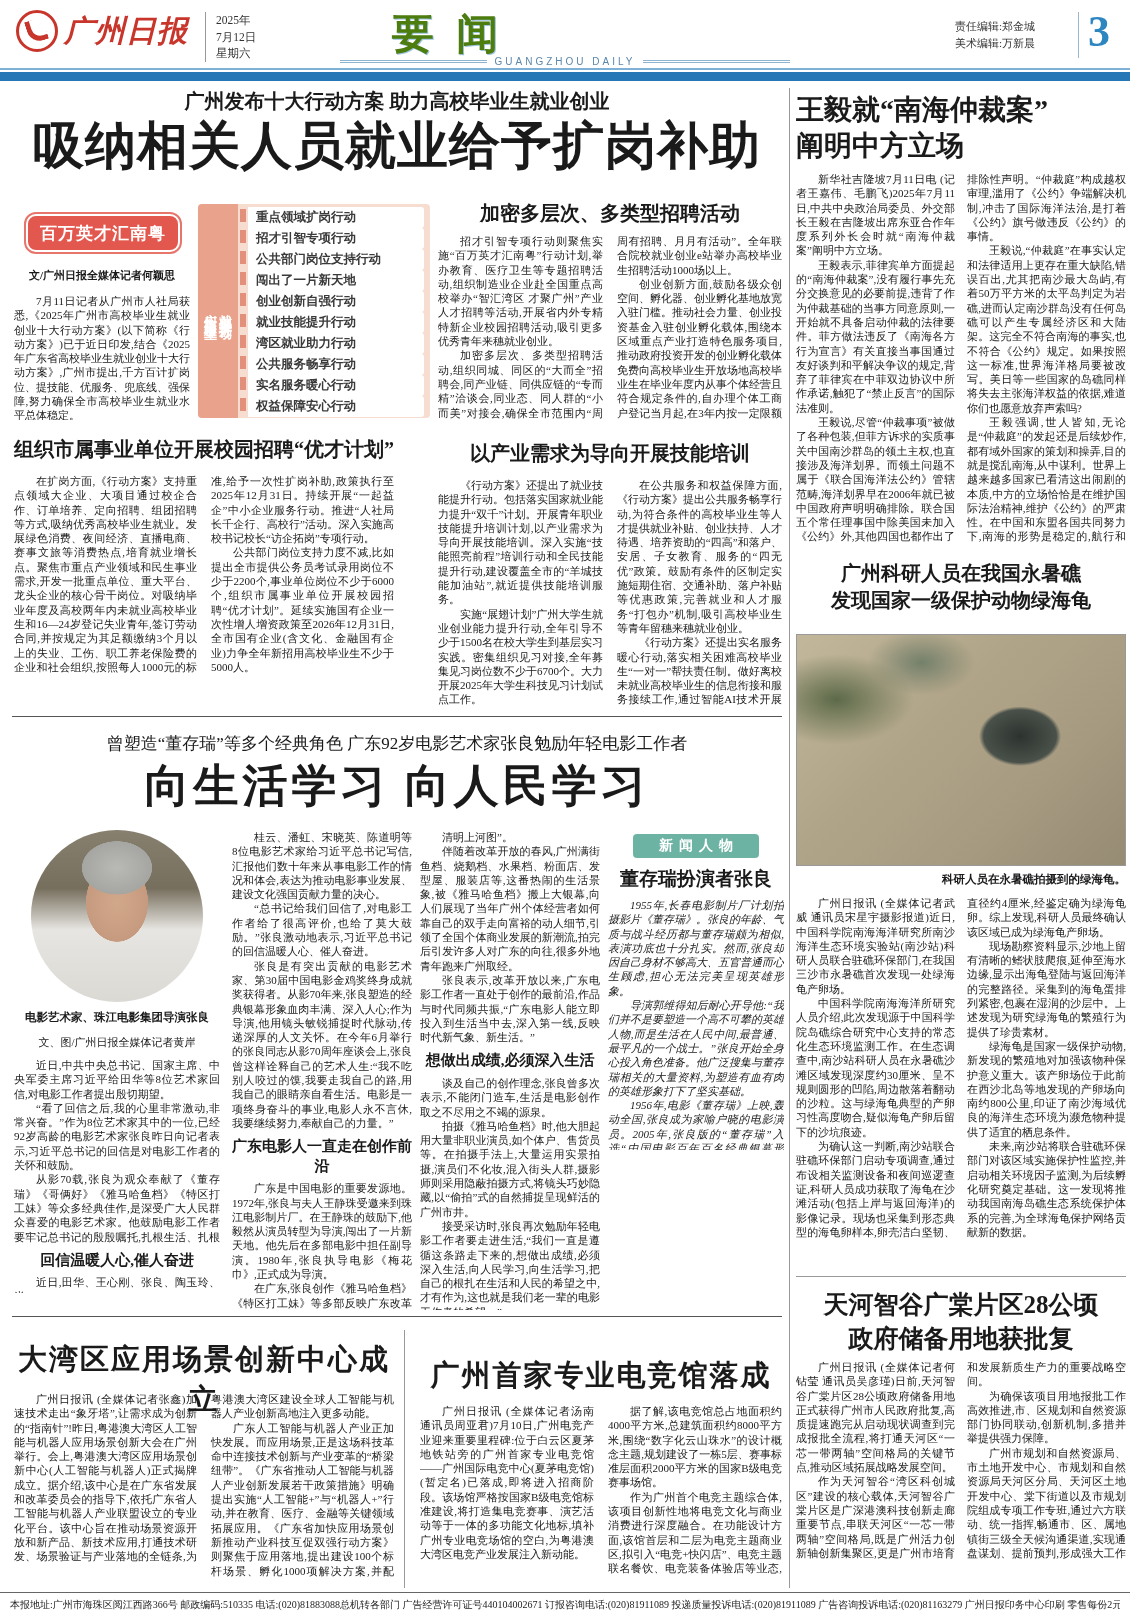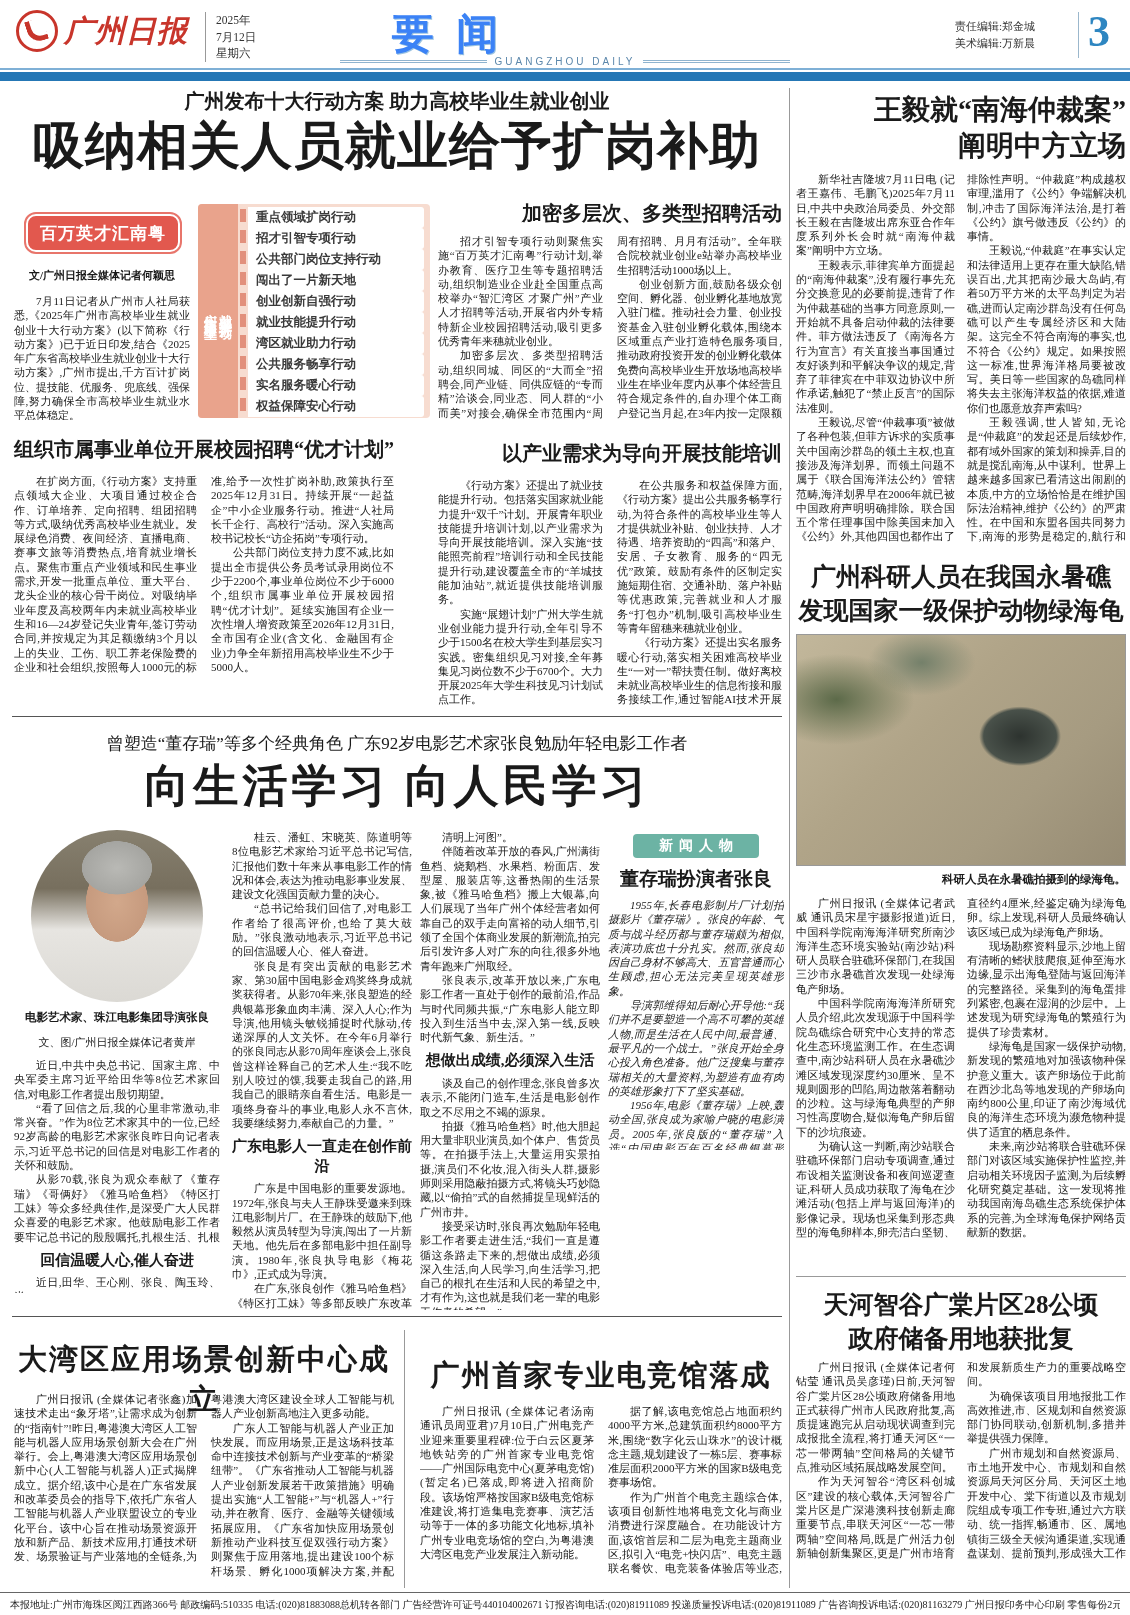--- a/index.html
+++ b/index.html
@@ -11,36 +11,36 @@
   .sans{font-family:"Liberation Sans",sans-serif;}
 
   
   .logo-wrap{left:16px;top:10px;display:flex;align-items:center;gap:6px;}
   .logo-circle{width:36px;height:36px;border:3px solid #c8352b;border-radius:50%;position:relative;}
   .logo-circle::after{content:"";position:absolute;left:8px;top:6px;width:14px;height:18px;
      border-left:5px solid #c8352b;border-bottom:5px solid #c8352b;border-radius:0 0 0 14px;transform:rotate(-18deg);}
   .logo-text{font-size:30px;font-weight:bold;color:#c8352b;letter-spacing:1px;font-style:italic;}
   .date-block{left:205px;top:12px;border-left:1px solid #999;padding-left:10px;font-size:11.5px;line-height:1.45;color:#333;}
   .sec-name{left:0;top:6px;width:896px;text-align:center;font-size:42px;font-weight:900;
-     color:#3b82f6;letter-spacing:6px;text-shadow:1px 1px 0 #9cc3e0;}
+     color:#4d7c0f;letter-spacing:6px;text-shadow:1px 1px 0 #9cc3e0;}
   .sec-sub-row{left:340px;top:56px;width:450px;display:flex;align-items:center;gap:8px;color:#4a7fa8;}
   .sec-sub-row .rule{flex:1;border-top:3px double #8fb4cf;}
   .sec-sub{font-size:10px;letter-spacing:3px;color:#5b87ab;white-space:nowrap;}
   .editors{left:955px;top:18px;font-size:11px;line-height:1.5;color:#333;}
   .pageno{left:1088px;top:6px;font-size:44px;font-weight:900;color:#2e86c1;}
   .pageno-rule{left:1078px;top:12px;width:0;height:46px;border-left:1px solid #9bb7cc;}
   .blue-bar{left:0;top:72px;width:1130px;height:9px;background:#2577b5;}
   .blue-bar-thin{left:0;top:68px;width:1130px;height:2px;background:#7fb0d6;}
 
   
   .kicker{font-weight:bold;}
   .para{margin:0;text-indent:2em;}
   .body-txt{font-size:11px;line-height:1.3;overflow:hidden;}
   .cols2{column-count:2;column-gap:14px;}
-  .sec-h{font-weight:bold;text-align:right;}
+  .sec-h{font-weight:bold;text-align:center;}
   .subhead{font-weight:bold;text-align:center;font-size:15px;margin:7px 0 5px 0;}
   .byline{text-align:center;font-size:11px;font-weight:bold;}
 
   
   .lead-kicker{left:12px;top:88px;width:770px;font-size:20px;}
   .lead-headline{left:8px;top:112px;width:778px;font-size:51px;font-weight:900;letter-spacing:1px;}
 
   .ribbon{left:26px;top:214px;width:150px;height:34px;background:#e2584e;border:2px solid #fff;
      outline:2px solid #e8756b;border-radius:10px;color:#fff;font-weight:bold;font-size:17px;
      display:flex;align-items:center;justify-content:center;letter-spacing:1px;}
@@ -95,24 +95,24 @@
   
   .bottom-rule{left:12px;top:1316px;width:770px;border-top:1px solid #555;}
   .bay-title{left:14px;top:1340px;width:380px;font-size:29px;font-weight:900;letter-spacing:2px;text-align:center;}
   .bay-body{left:14px;top:1392px;width:380px;height:196px;}
   .bottom-vrule{left:404px;top:1330px;width:0;height:258px;border-left:1px solid #999;}
   .esp-title{left:420px;top:1356px;width:362px;font-size:29px;font-weight:900;letter-spacing:2px;text-align:center;}
   .esp-body{left:420px;top:1404px;width:362px;height:184px;}
 
   
   .rail-vrule{left:789px;top:88px;width:0;height:1500px;border-left:1px solid #999;}
-  .wy-title{left:796px;top:92px;width:330px;font-size:28px;font-weight:900;line-height:1.3;text-align:right;}
+  .wy-title{left:796px;top:92px;width:330px;font-size:28px;font-weight:900;line-height:1.3;text-align:left;}
   .wy-body{left:796px;top:172px;width:330px;height:382px;}
   .rail-cols{column-count:2;column-gap:12px;}
-  .turtle-title{left:796px;top:560px;width:330px;font-size:25px;font-weight:900;line-height:1.35;text-align:center;}
+  .turtle-title{left:796px;top:560px;width:330px;font-size:20px;font-weight:900;line-height:1.35;text-align:center;}
   .turtle-photo{left:796px;top:634px;width:330px;height:232px;border:1px solid #999;box-sizing:border-box;
      background:
        radial-gradient(ellipse 66px 48px at 68% 44%, #2d332f 0%, #49514a 55%, rgba(0,0,0,0) 62%),
        radial-gradient(ellipse 120px 70px at 12% 28%, #5c6a49 0%, rgba(0,0,0,0) 65%),
        radial-gradient(ellipse 90px 55px at 38% 12%, #74806a 0%, rgba(0,0,0,0) 60%),
        linear-gradient(135deg,#c2b79b 0%,#b0a488 40%,#a69b81 70%,#968b73 100%);}
   .turtle-cap{left:796px;top:872px;width:330px;text-align:right;font-size:11.5px;font-weight:bold;}
   .turtle-body{left:796px;top:896px;width:330px;height:374px;}
   .rail-hrule{left:796px;top:1276px;width:330px;border-top:1px solid #999;}
   .th-title{left:796px;top:1288px;width:330px;font-size:25px;font-weight:900;line-height:1.35;text-align:center;}

